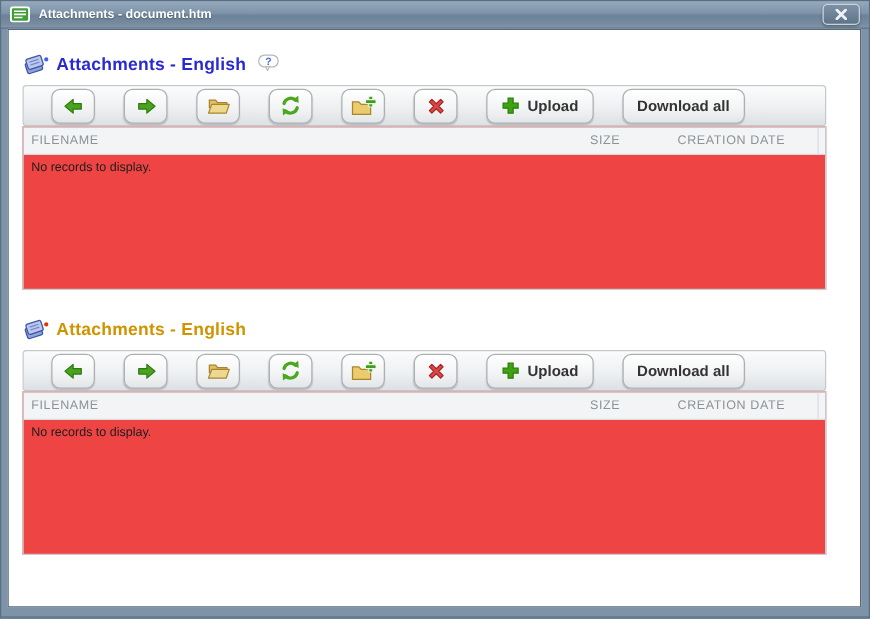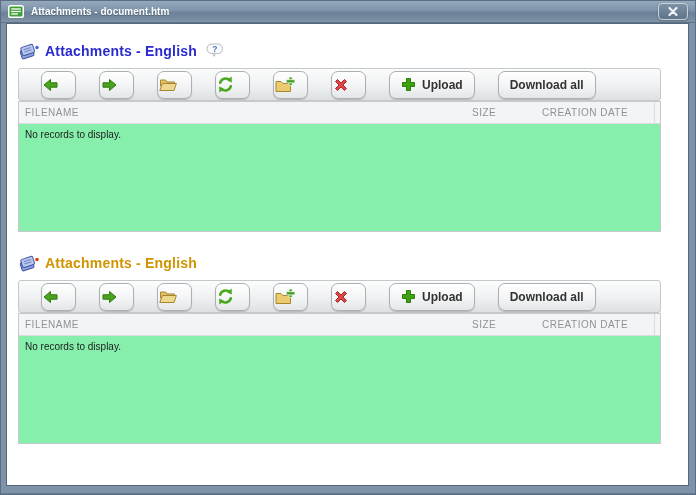--- a/index.html
+++ b/index.html
@@ -33,24 +33,24 @@
   .help-icon{margin-left:3px;cursor:pointer;}
   .toolbar{
     height:33px;border:1px solid #c5c9cc;border-radius:3px;box-sizing:border-box;
     background:linear-gradient(180deg,#fbfcfc 0%,#eef0f2 55%,#dde1e4 100%);
     display:flex;align-items:center;padding:0 3px;gap:4px;
   }
   .tbtn{
     height:28px;min-width:35px;border:1px solid #acb0b4;border-radius:7px;
     background:linear-gradient(180deg,#ffffff 0%,#f3f4f5 55%,#e3e6e8 100%);
     box-shadow:0 1px 1px rgba(0,0,0,.18);cursor:pointer;
-    display:inline-flex;align-items:center;justify-content:space-between;padding:0;box-sizing:border-box;margin-left:19px;
+    display:inline-flex;align-items:center;justify-content:center;padding:0;box-sizing:border-box;margin-left:19px;
   }
   .tbtn.text{padding:0 11px;gap:6px;font-weight:bold;font-size:12px;color:#333;font-family:inherit;}
-  .table{border:1px solid #c8cbce;background:#86efac;}
+  .table{border:1px solid #c8cbce;background:#ef4444;}
   .thead{
     display:grid;grid-template-columns:1fr 70px 112px 6px;align-items:center;
     height:21px;background:#f3f4f5;border-bottom:1px solid #dadcde;
     font-size:10px;color:#8c9297;letter-spacing:.5px;cursor:pointer;
   }
   .th.filename{padding-left:6px;}
   .th.last{border-left:1px solid #dadcde;height:100%;box-sizing:border-box;}
   .tbody{height:107px;padding:5px 6px;box-sizing:border-box;font-size:10px;color:#1c1c1c;}
 </style>
 </head>

